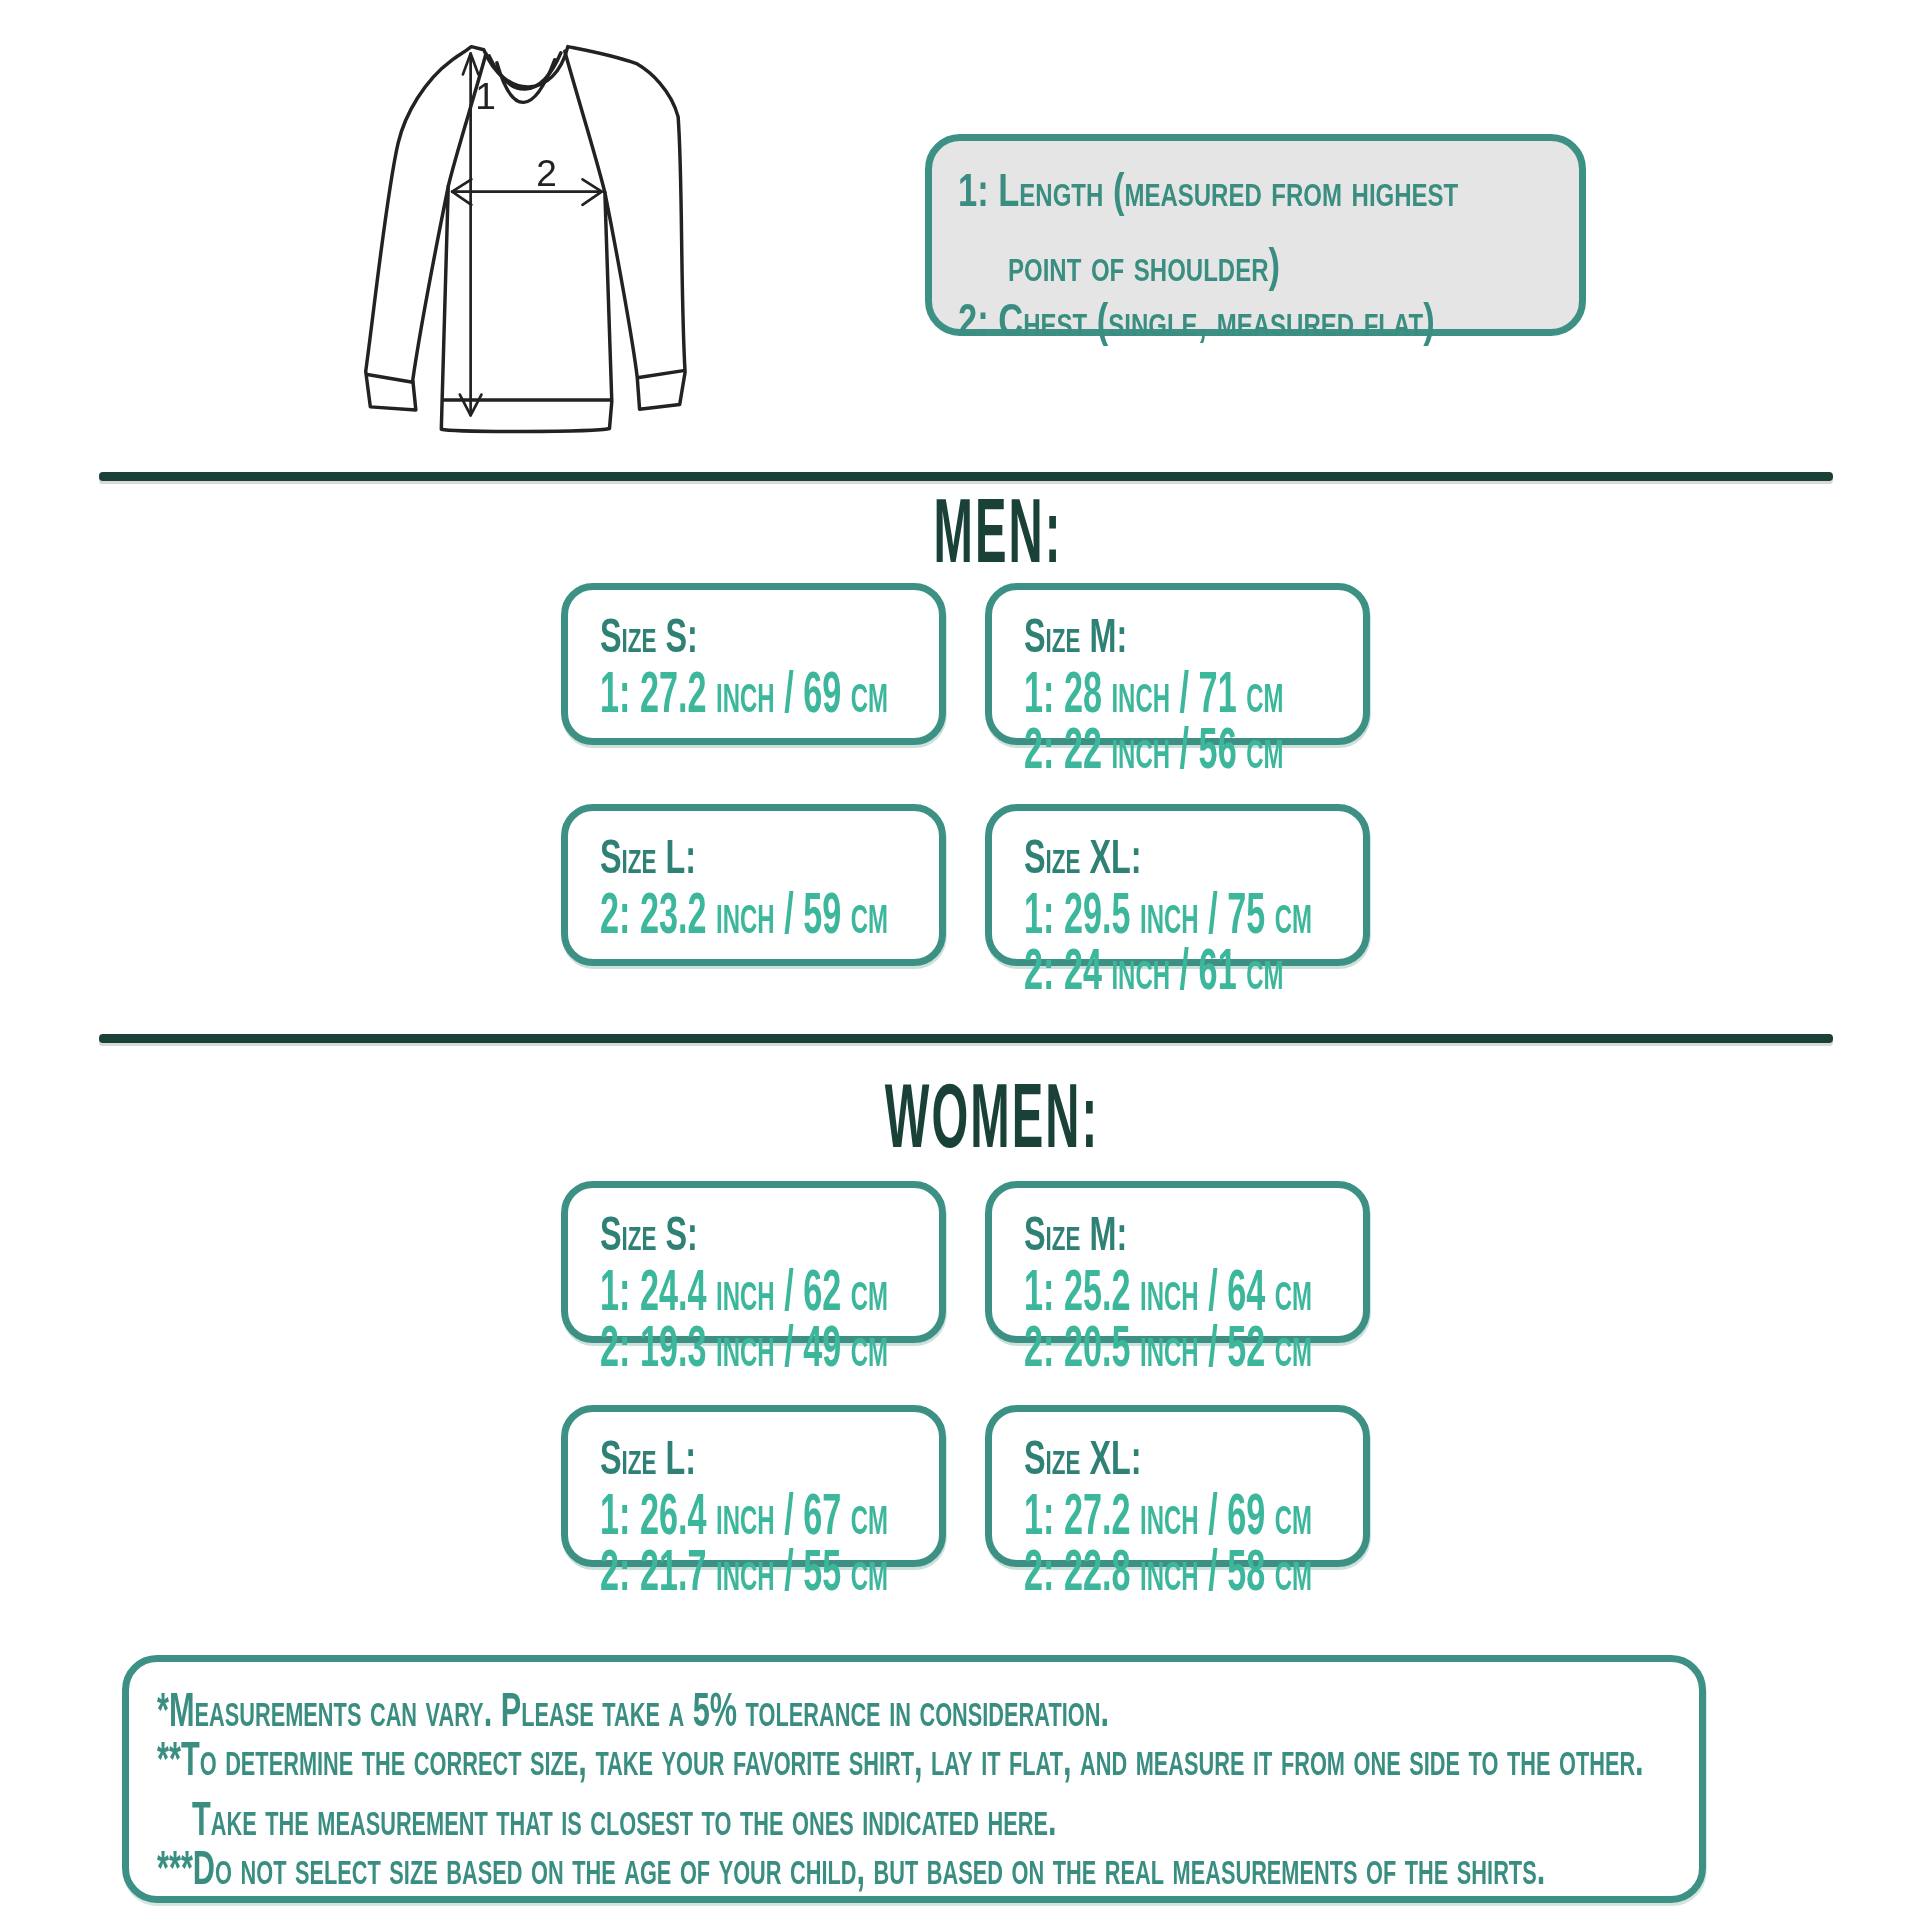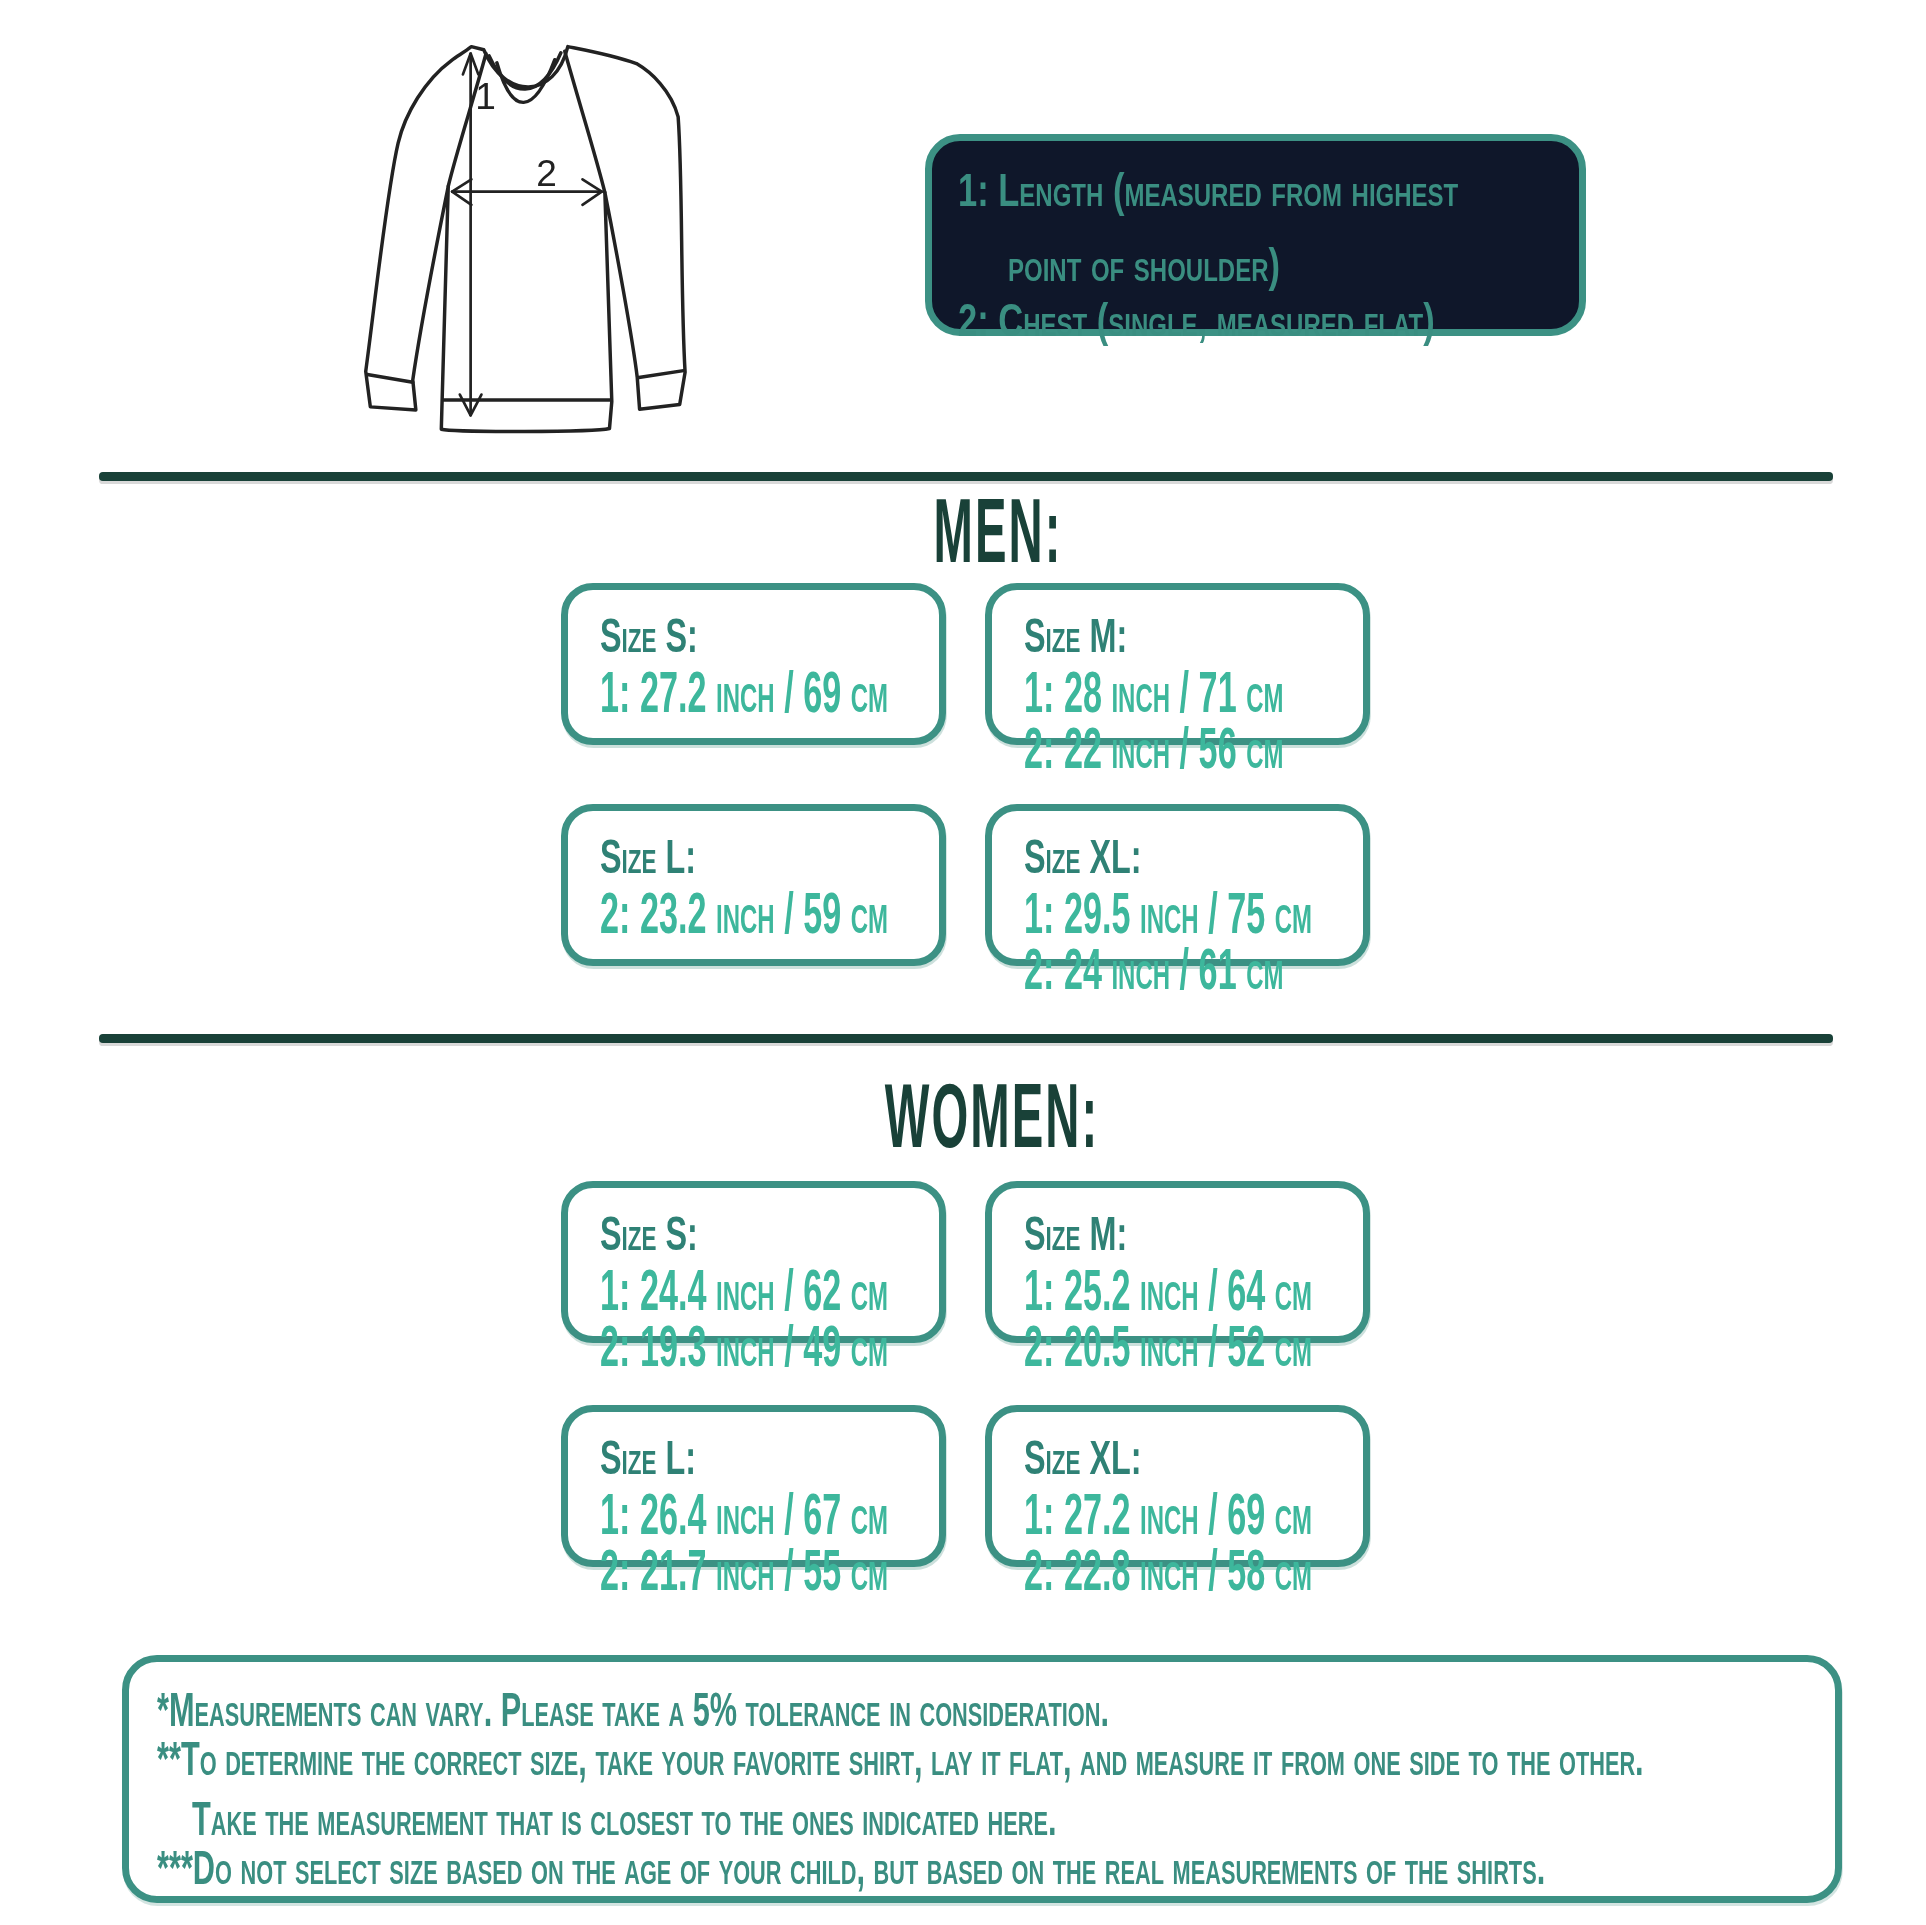--- a/index.html
+++ b/index.html
@@ -22,21 +22,21 @@
 
   
   #shirt{left:331px;top:15.4px;width:432px;height:432px;}
   #shirt path, #shirt polyline, #shirt line{fill:none;stroke:var(--line_black);stroke-width:4.5;stroke-linecap:round;stroke-linejoin:round;}
   #shirt .thin{stroke-width:3.5;}
   #shirt text{fill:var(--line_black);font-family:"Liberation Sans","DejaVu Sans",sans-serif;font-size:48px;}
 
   
   .legend-box{
     left:925px;top:134px;width:661px;height:202px;
-    border:7.7px solid var(--teal_border);border-radius:35px;background:#0f172a;
+    border:7.7px solid var(--teal_border);border-radius:35px;background:#e5e5e5;
     padding:21.6px 12.3px 0 26px;
   }
   .legend-line{font-size:46px;line-height:55px;color:var(--note_teal);}
   .legend-line .cx{--sx:0.75;}
   .legend-indent{padding-left:50px;margin-top:20px;}
 
   
   .divider{left:99px;width:1734px;height:8.5px;background:var(--dark_green);border-radius:3.9px;box-shadow:0 3.1px 0 rgba(0,0,0,0.15);}
   .section-title{
     color:var(--dark_green);font-size:91px;line-height:91px;font-weight:bold;letter-spacing:3.9px;
@@ -49,21 +49,21 @@
     border:7px solid var(--teal_border);border-radius:32px;
     padding:17px 0 0 32px;box-shadow:0.8px 3.1px 0 rgba(110,165,155,0.35);
   }
   .size-label{font-size:49px;line-height:57px;color:var(--label_teal);}
   .size-label .cx{--sx:0.66;}
   .size-line{font-size:57px;line-height:56px;color:var(--value_green);}
   .size-line .cx{--sx:0.60;}
 
   
   .notes-box{
-    left:122px;top:1655px;width:1720px;height:248px;background:#fff;
+    left:122px;top:1655px;width:1584px;height:248px;background:#fff;
     border:7.7px solid var(--teal_border);border-radius:35px;
     padding:23px 7.7px 0 28px;box-shadow:0.8px 3.1px 0 rgba(110,165,155,0.3);
   }
   .note-line{font-size:48px;line-height:49px;color:var(--note_teal);}
   .note-line .cx{--sx:0.64;}
   .note-indent{padding-left:35px;margin-top:11px;}
 </style>
 </head>
 <body>
 

